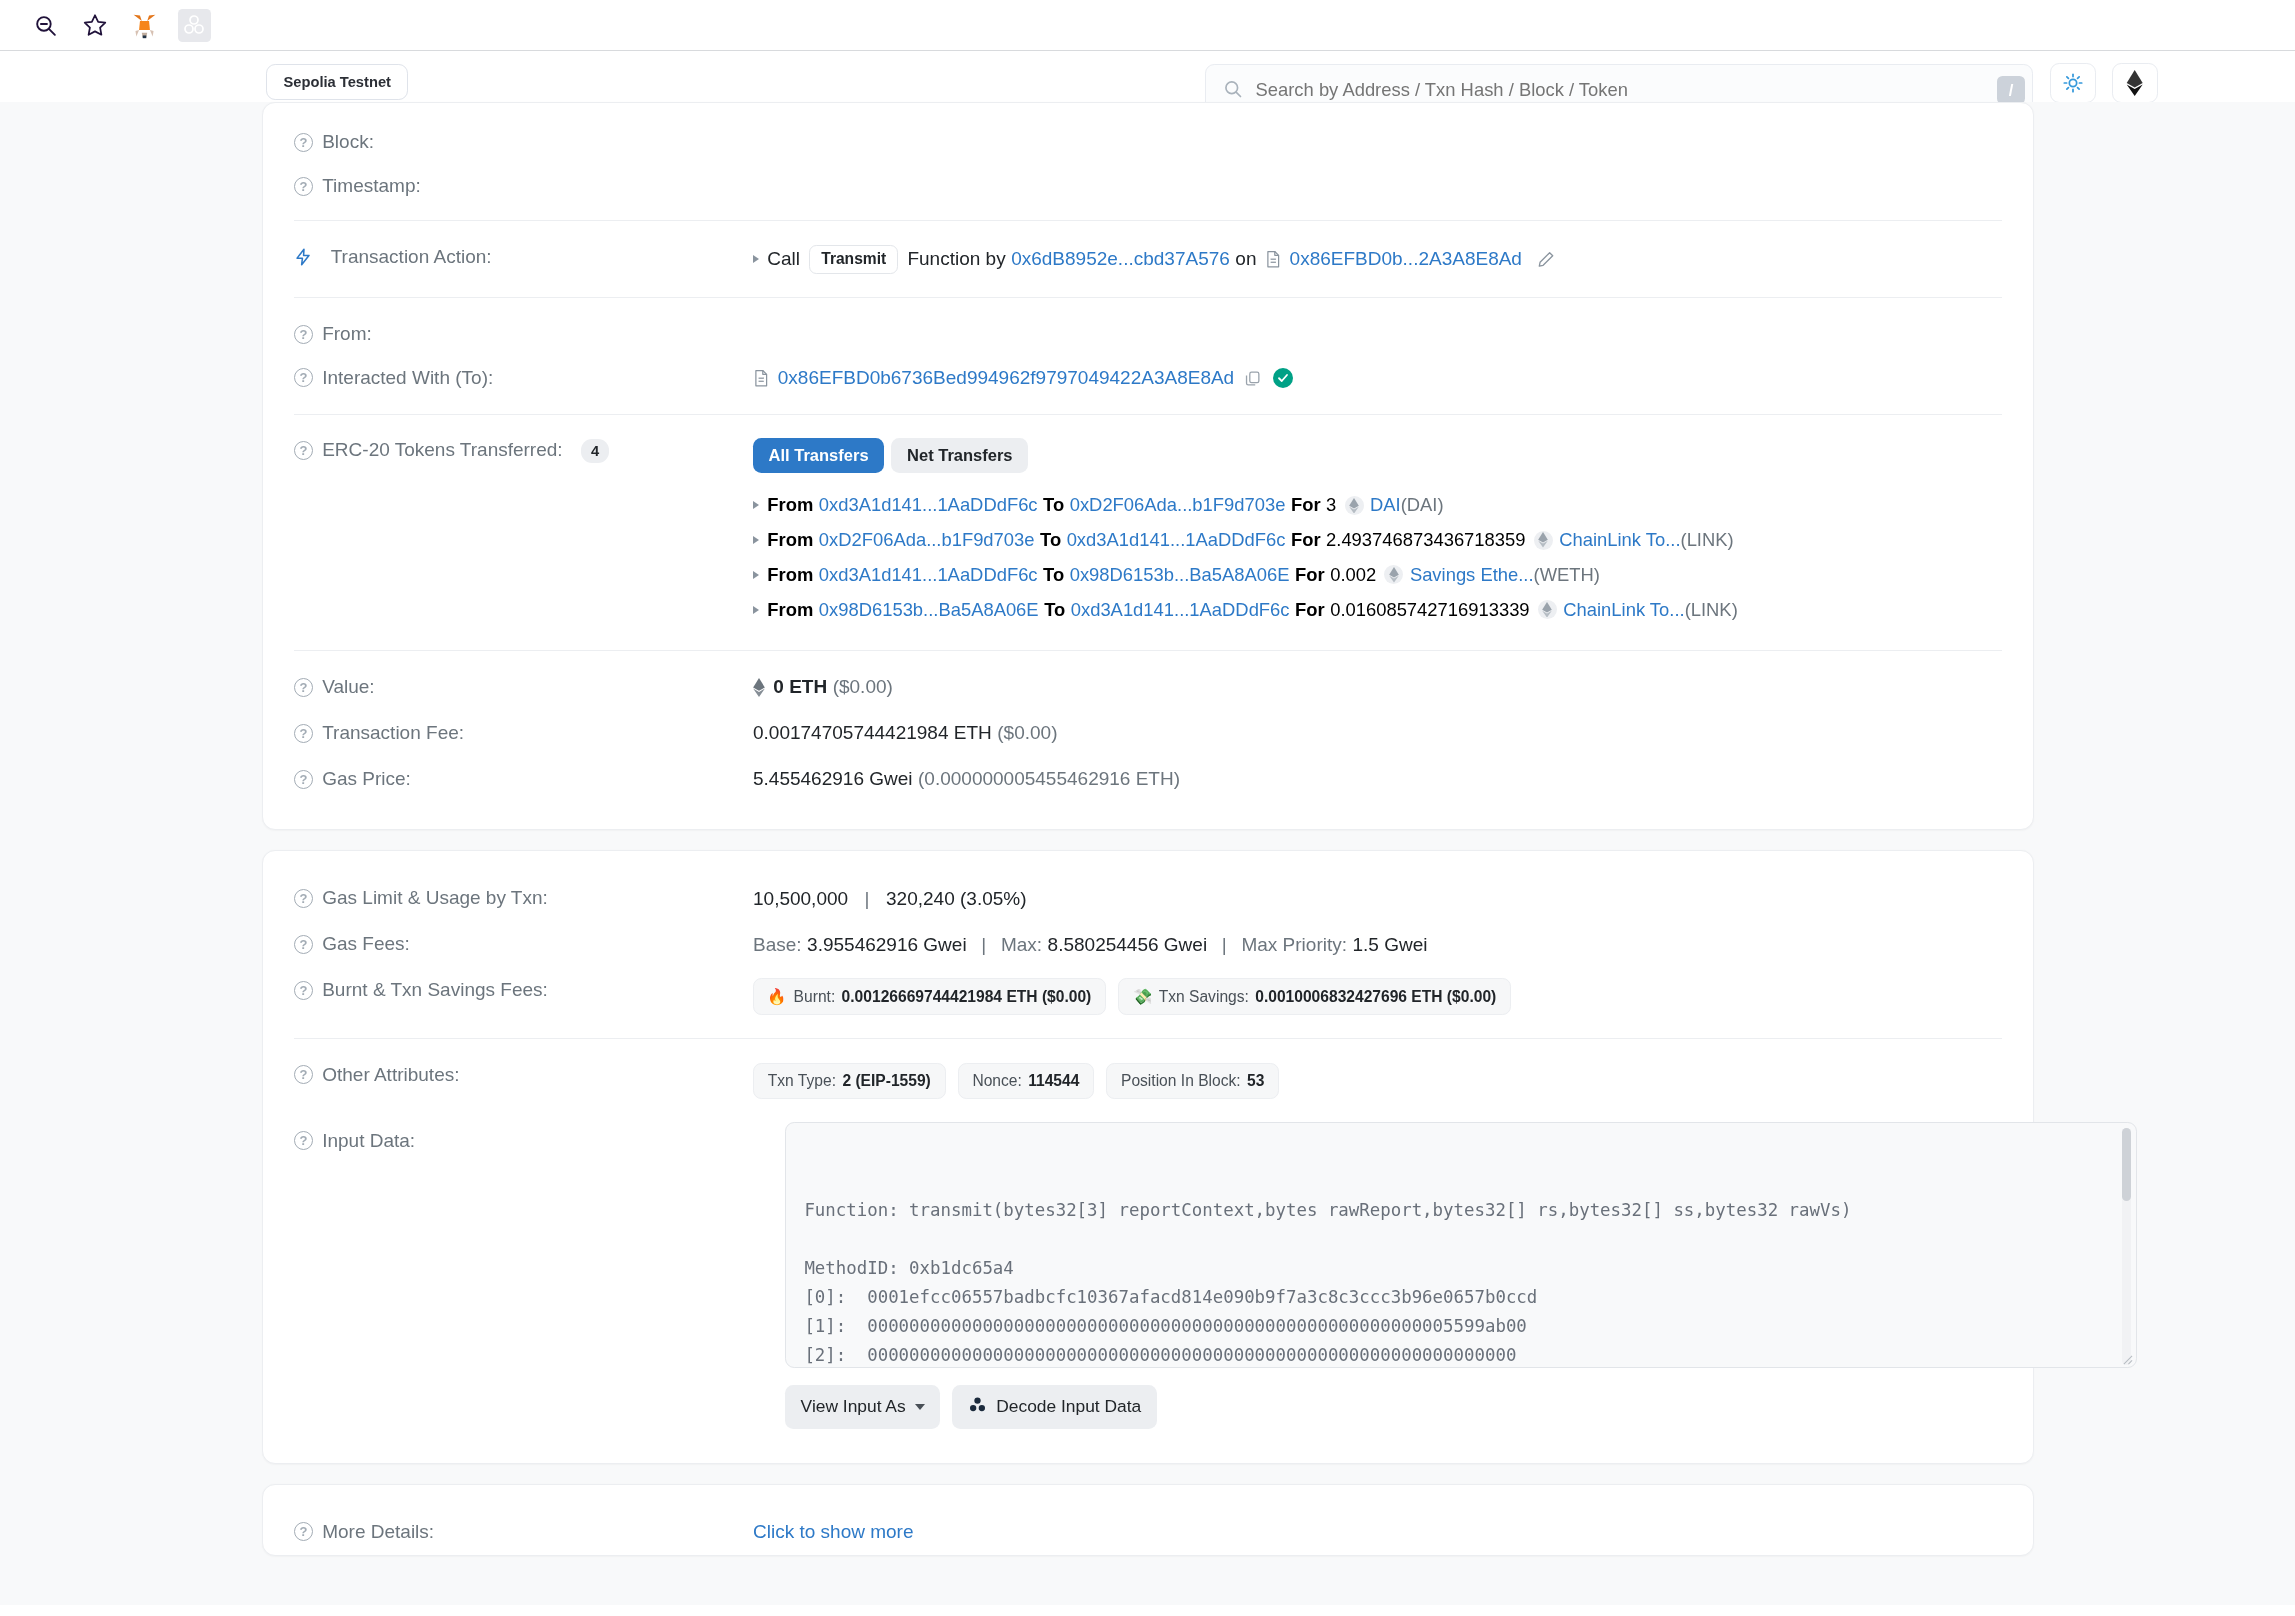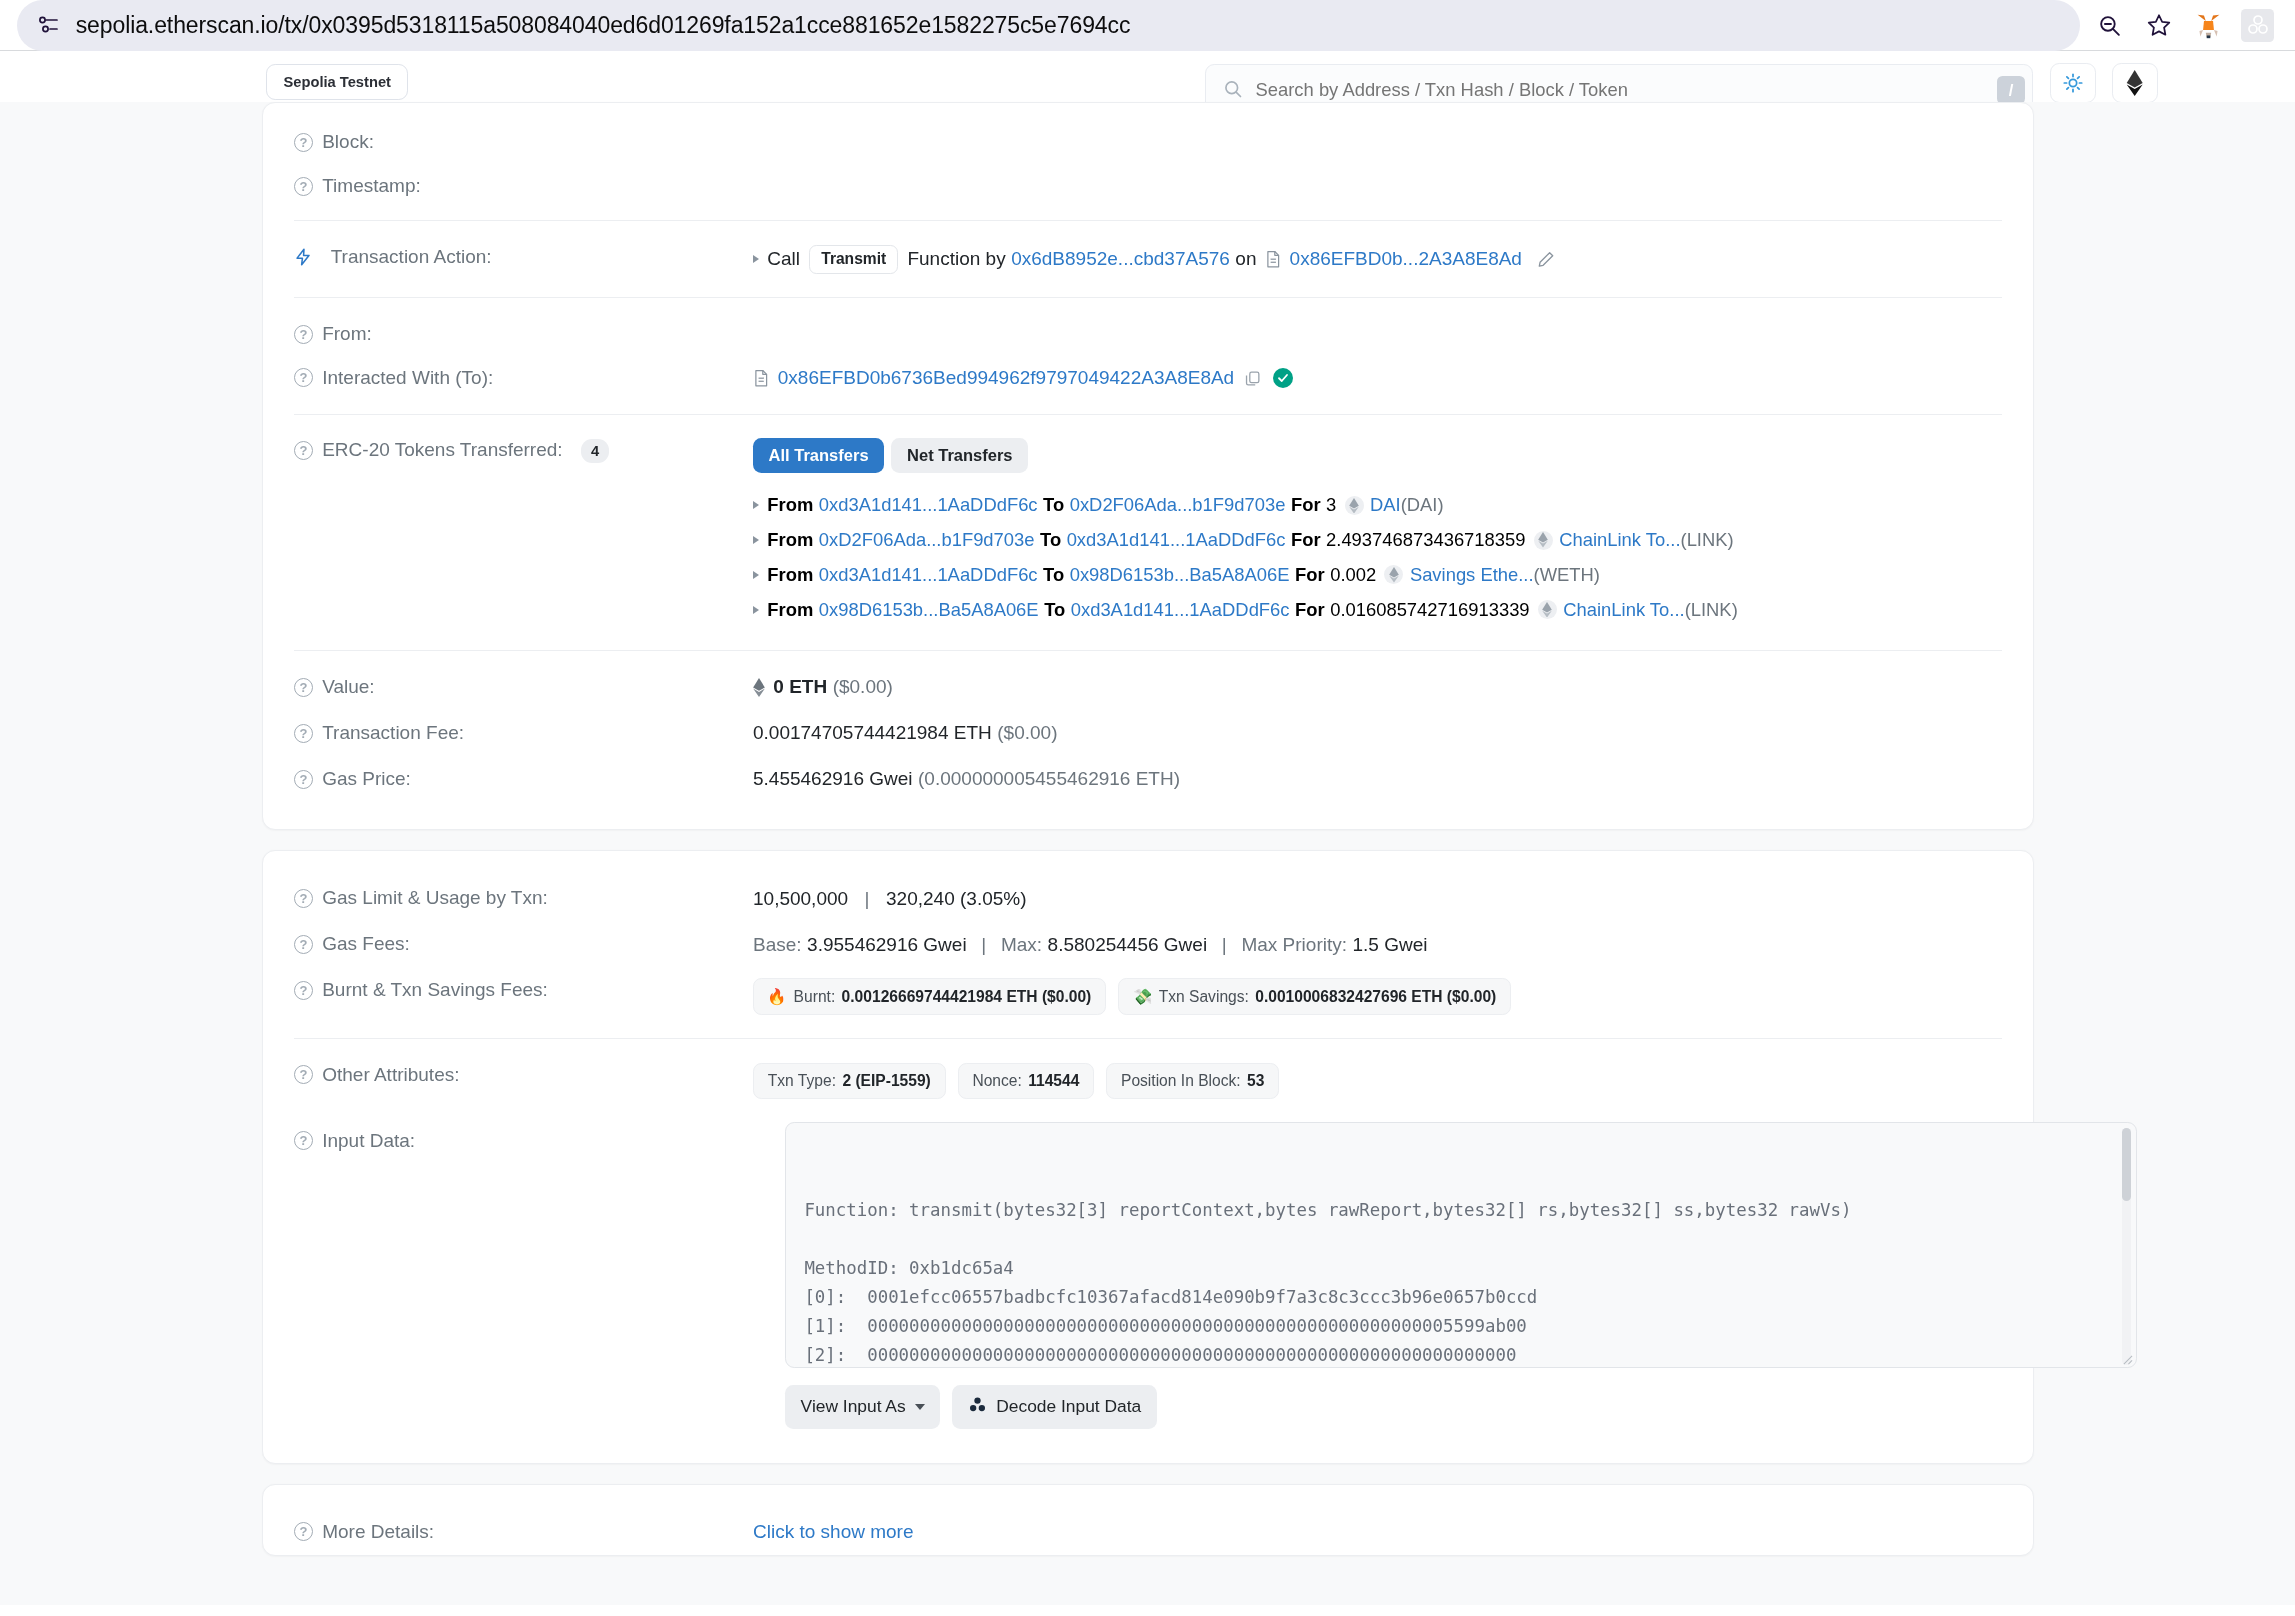--- a/index.html
+++ b/index.html
@@ -235,31 +235,20 @@
   .chev {
     width: 0; height: 0;
     border-left: 5.5px solid transparent; border-right: 5.5px solid transparent;
     border-top: 6.4px solid #495057;
   }
 </style>
 </head>
 <body>
 
 <div class="browser-bar">
-  <div class="url-pill">
-    <span class="site-ctrl-icon">
-      <svg width="24" height="24" viewBox="0 0 24 24" fill="none" stroke="#20123a" stroke-width="1.7" stroke-linecap="round">
-        <line x1="10" y1="7" x2="21" y2="7"></line>
-          <circle cx="6.5" cy="7" r="2.6"></circle>
-        <line x1="14" y1="16" x2="21" y2="16"></line>
-          <circle cx="9.5" cy="16" r="2.6"></circle>
-      </svg>
-    </span>
-    <span class="url-text">sepolia.etherscan.io/tx/0x0395d5318115a508084040ed6d01269fa152a1cce881652e1582275c5e7694cc</span>
-  </div>
   <div class="chrome-icons">
     <span class="chrome-btn">
       <svg width="25" height="25" viewBox="0 0 24 24" fill="none" stroke="#20123a" stroke-width="1.8" stroke-linecap="round">
         <circle cx="10.5" cy="10.5" r="6.5"></circle>
           <line x1="15.5" y1="15.5" x2="21" y2="21"></line>
           <line x1="7.6" y1="10.5" x2="13.4" y2="10.5"></line>
       </svg>
     </span>
     <span class="chrome-btn">
       <svg width="26" height="26" viewBox="0 0 24 24" fill="none" stroke="#20123a" stroke-width="1.6" stroke-linejoin="round">

